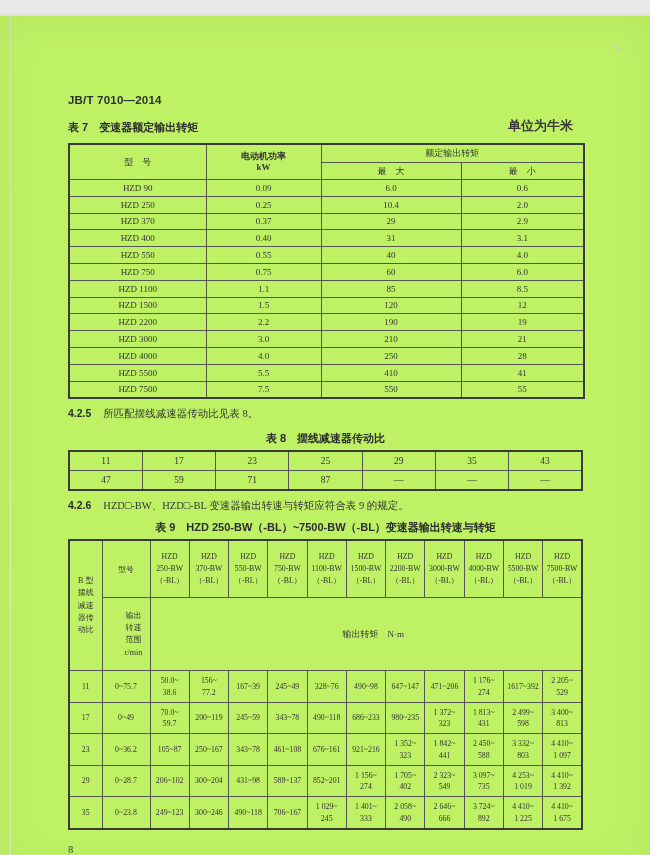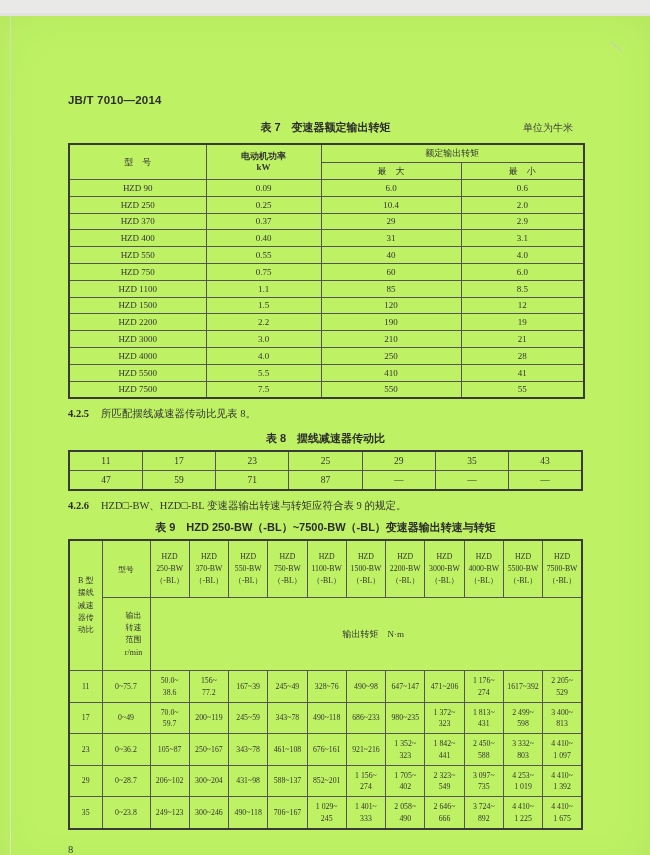--- a/index.html
+++ b/index.html
@@ -12,37 +12,37 @@
     box-sizing:border-box;
     padding:78px 67px 0 68px;
     border-top:3px solid #e2e2e0;
   }
   .crease{position:absolute;left:10px;top:0;width:1px;height:100%;
     background:linear-gradient(#d8d8d6,#ececea 60%,#e4e4e2);opacity:.7;}
   .corner-mark{position:absolute;right:26px;top:30px;width:16px;height:1px;
     background:#c9c9c7;transform:rotate(40deg);}
   .doc-code{font-family:"Liberation Sans","DejaVu Sans",sans-serif;
     font-weight:bold;font-size:11.5px;color:#2e2e2e;letter-spacing:.2px;}
-  .caprow{display:flex;align-items:flex-end;justify-content:center;
+  .caprow{display:flex;align-items:flex-end;
     position:relative;margin-top:13px;height:16px;}
   .caption{font-family:"Liberation Sans","DejaVu Sans",sans-serif;
     font-weight:bold;font-size:11px;color:#2c2c2c;text-align:center;}
-  .unit-note{position:absolute;right:10px;bottom:0;font-size:10px;color:#3a3a3a;font-weight:normal;}
+  .unit-note{position:absolute;right:10px;bottom:0;font-size:13px;color:#3a3a3a;font-weight:bold;}
   table{border-collapse:collapse;table-layout:fixed;width:515px;background:transparent;}
   table{border:2px solid #3a3a3a;}
   th,td{border:1px solid #555;text-align:center;vertical-align:middle;
     padding:0 1px;font-weight:normal;color:#333;overflow:hidden;}
   .t7{margin-top:8px;}
   .t7 th{font-size:9px;}
   .t7 thead tr:first-child th{height:17px;}
   .t7 thead tr:last-child th{height:16px;}
   .t7 td{font-size:9px;height:15.8px;}
   .pre{white-space:pre-line;line-height:1.25;font-weight:bold;}
   .sec{margin:8px 0 0 0;font-size:10.5px;height:13px;line-height:13px;}
-  .secnum{font-family:Liberation Serif, serif;font-weight:bold;color:#2c2c2c;text-align:right;}
+  .secnum{font-family:Liberation Sans, sans-serif;font-weight:bold;color:#2c2c2c;text-align:right;}
   .sectext{margin-left:12px;color:#333;}
   .cap8{margin-top:11px;height:15px;}
   .t8{margin-top:4px;}
   .t8 td{font-size:9.5px;height:18px;}
   .cap9{margin-top:8px;height:15px;}
   .t9{margin-top:4px;}
   .t9 th,.t9 td{font-size:7.8px;}
   .t9 thead tr:first-child th{height:56px;}
   .t9 thead tr:last-child th{height:72px;padding-left:16px;}
   .t9 td{height:30.5px;white-space:pre-line;line-height:1.45;}

